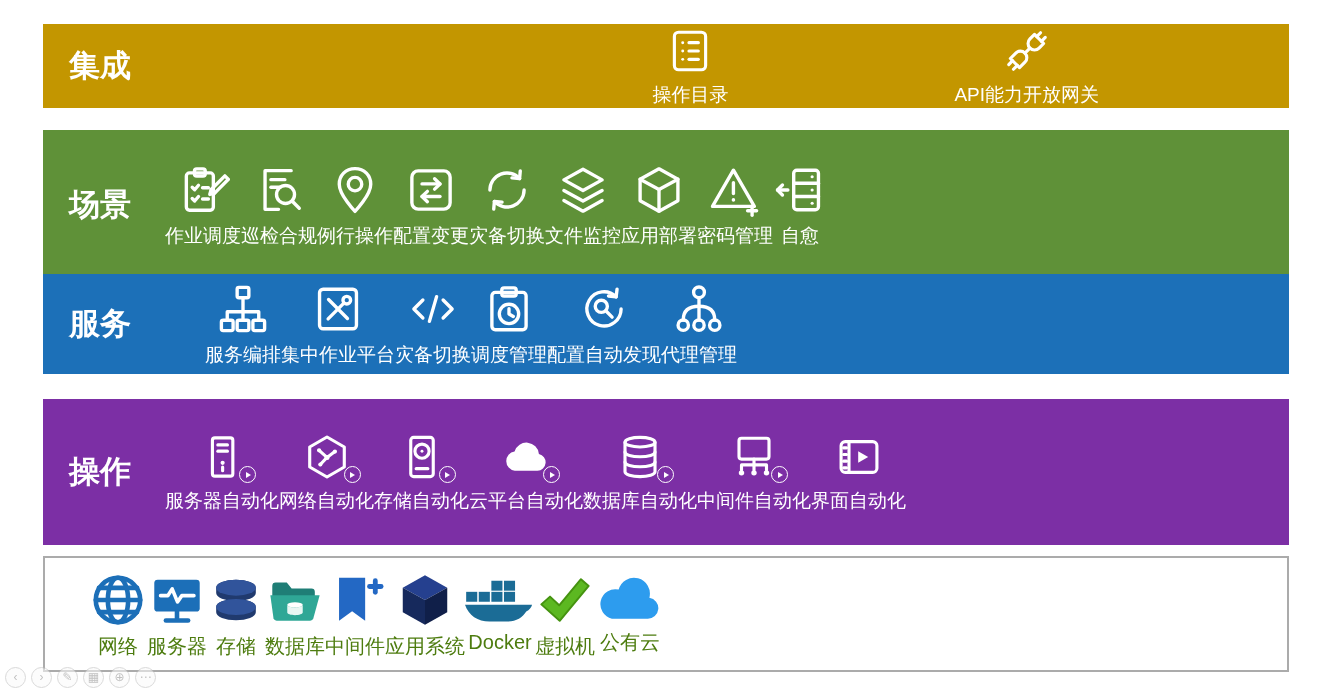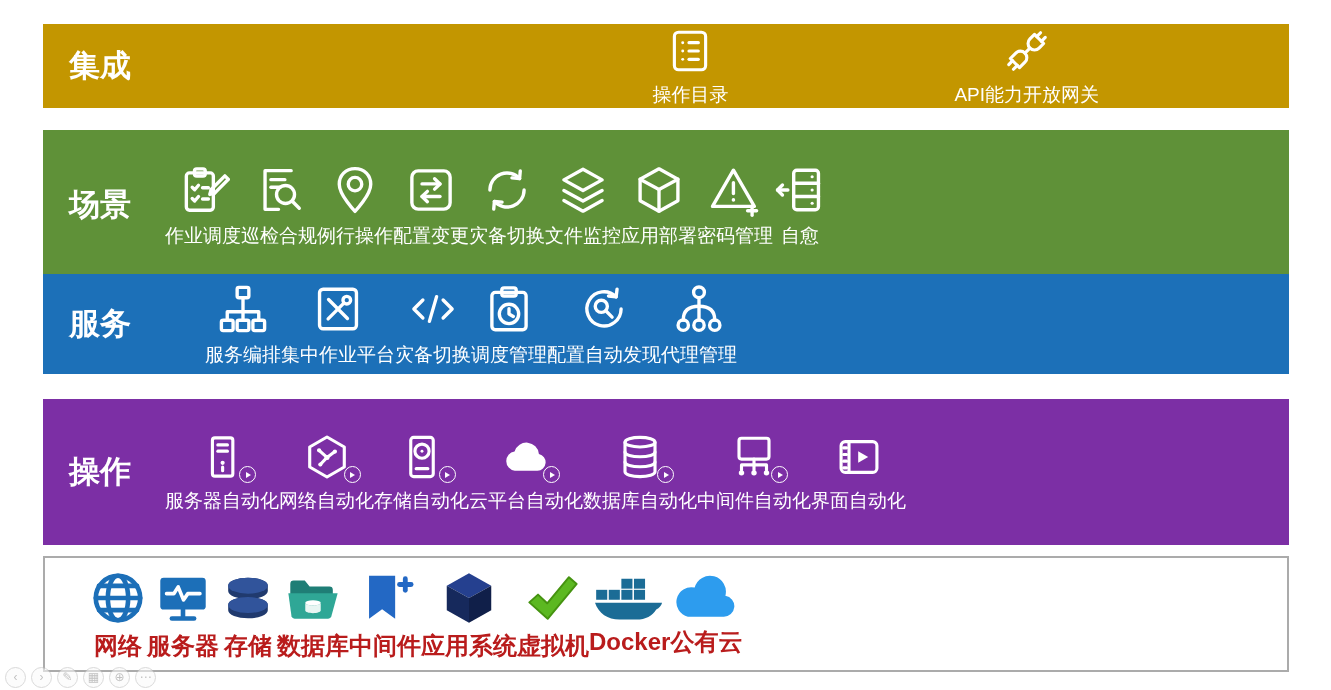--- a/index.html
+++ b/index.html
@@ -33,21 +33,21 @@
   #band-operation .icon svg{width:50px;height:50px}
   .play-badge{position:absolute;right:-9px;bottom:-1px;width:17px;height:17px;
               border:1.6px solid #fff;border-radius:50%;background:var(--band-color);
               display:flex;align-items:center;justify-content:center}
   .play-badge::after{content:"";width:0;height:0;border-left:5.5px solid #fff;
               border-top:3.5px solid transparent;border-bottom:3.5px solid transparent;margin-left:1.5px}
 
   #band-infra{top:556px;height:116px;background:#fff;border:2px solid #ABABAB;color:#111}
   #band-infra .items{padding:0 44px}
   #band-infra .item{gap:6px}
-  #band-infra .item-label{font-weight:700;font-size:24px;color:#b91c1c}
+  #band-infra .item-label{font-weight:400;font-size:20px;color:#4d7c0f}
   #band-infra .icon svg{width:58px;height:58px}
   #band-infra .icon svg.wide{width:70px;height:50px}
 
   .ss-toolbar{position:absolute;left:5px;bottom:2px;display:flex;gap:5px;opacity:.55}
   .ss-btn{width:21px;height:21px;border:1px solid #B9B9B9;border-radius:50%;color:#8F8F8F;
           font-size:12px;line-height:19px;text-align:center;background:#fbfbfb;user-select:none}
 </style>
 </head>
 <body>
 
@@ -479,46 +479,46 @@
               <path fill="#16295C" d="M2.8 6.9 l9.2 5.1 v10.2 L2.8 17.1 Z"></path>
               <path fill="#101F49" d="M21.2 6.9 l-9.2 5.1 v10.2 l9.2 -5.1 Z"></path>
             </g>
           </svg>
         </span>
         <span class="item-label">应用系统</span>
       </div>
 
       <div class="item">
         <span class="icon">
-          <svg viewBox="0 0 24 24">
-            <path fill="#5CB821" stroke="#459310" stroke-width="0.8" d="M2.2 13.8 L5.8 10.6 9.6 14.2 18.6 3.4 21.8 6.2 9.8 20.6 Z"></path>
-          </svg>
-        </span>
-        <span class="item-label">虚拟机</span>
-      </div>
-
-      <div class="item">
-        <span class="icon">
           <svg viewBox="0 0 60 38" class="wide">
             <g fill="#1B6C96" stroke="none">
               <rect x="1" y="12" width="9.5" height="8.5"></rect>
               <rect x="11.8" y="12" width="9.5" height="8.5"></rect>
               <rect x="22.6" y="12" width="9.5" height="8.5"></rect>
               <rect x="33.4" y="12" width="9.5" height="8.5"></rect>
               <rect x="22.6" y="2.5" width="9.5" height="8.5"></rect>
               <rect x="33.4" y="2.5" width="9.5" height="8.5"></rect>
               <path d="M0 23 h57.5 c-0.6 2.3 -2.3 4.6 -5 5.8 c-3.3 5.4 -9 8.7 -17 8.7 H21 C11 37.5 3 32 0 23 Z"></path>
             </g>
           </svg>
         </span>
         <span class="item-label">Docker</span>
       </div>
 
       <div class="item">
         <span class="icon">
+          <svg viewBox="0 0 24 24">
+            <path fill="#5CB821" stroke="#459310" stroke-width="0.8" d="M2.2 13.8 L5.8 10.6 9.6 14.2 18.6 3.4 21.8 6.2 9.8 20.6 Z"></path>
+          </svg>
+        </span>
+        <span class="item-label">虚拟机</span>
+      </div>
+
+      <div class="item">
+        <span class="icon">
           <svg viewBox="0 0 60 40" class="wide">
             <path fill="#2D9CEE" stroke="none" d="M14.5 36 h30.5 a9 9 0 0 0 1.6 -17.9 A13.6 13.6 0 0 0 20.3 11.1 A10.6 10.6 0 0 0 14.5 36 Z"></path>
           </svg>
         </span>
         <span class="item-label">公有云</span>
       </div>
 
     </div>
   </div>
 

